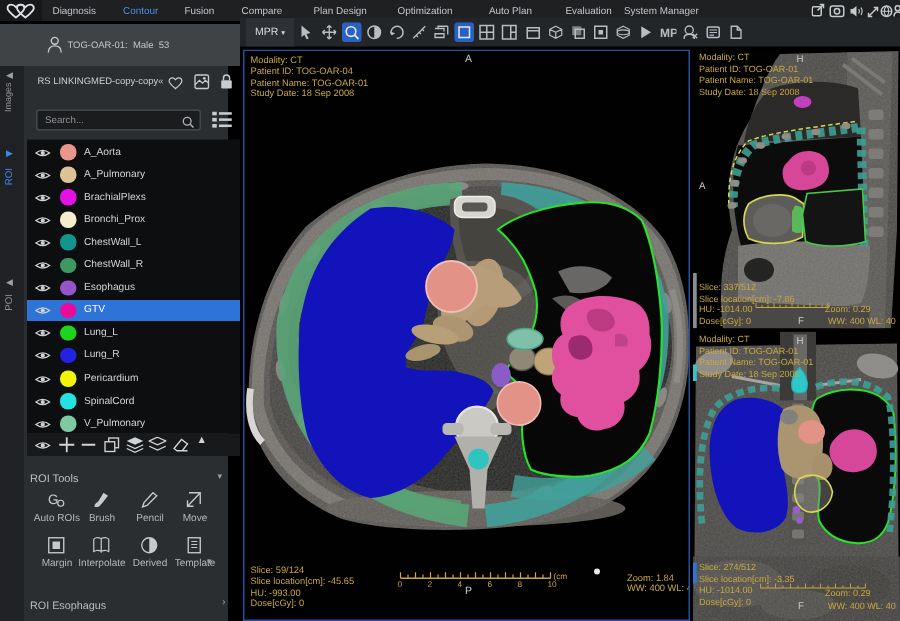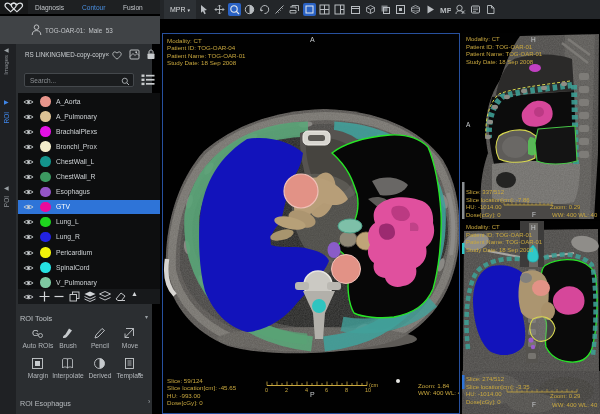--- a/index.html
+++ b/index.html
@@ -37,21 +37,21 @@
       <path d="M55 9 C55 6.8 56 6 57.5 6 C59 6 60 6.8 60 9" fill="none" stroke="#c6cacd"></path>
 </svg>
 </div>
 <div class="abs" style="left:0;top:16px;width:160px;height:28px;background:#404346;">
 <svg class="abs" style="left:31px;top:8px" width="11" height="12" viewBox="0 0 11 12">
 <circle cx="5.5" cy="3.2" r="2.3" fill="none" stroke="#c9ccce" stroke-width="0.9"></circle>
 <path d="M1.2 11 C1.2 7.8 3 6.6 5.5 6.6 C8 6.6 9.8 7.8 9.8 11" fill="none" stroke="#c9ccce" stroke-width="0.9"></path>
 </svg>
 <div class="abs" style="left:45px;top:10.5px;font-size:6.3px;color:#c3c6c9;white-space:nowrap;">TOG-OAR-01:&nbsp;&nbsp;Male&nbsp;&nbsp;53</div>
 </div>
-<div class="abs" style="left:160px;top:0;width:440px;height:19px;background:#232629;">
+<div class="abs" style="left:160px;top:12px;width:440px;height:19px;background:#232629;">
 <div class="abs" style="left:4px;top:0;width:32px;height:19px;background:#2d3135;color:#d8dbde;font-size:7px;line-height:19px;text-align:center;">MPR <span style="font-size:5px;">▾</span></div>
 <svg class="abs" style="left:38.5px;top:4px" width="11" height="11" viewBox="0 0 11 11">
       <path d="M2 1 L8 6 L5.3 6.6 L6.8 9.6 L5.4 10.2 L3.9 7.2 L2 8.8 Z" fill="#b9bdc1"></path>
     </svg>
     <svg class="abs" style="left:53.6px;top:4px" width="11" height="11" viewBox="0 0 11 11">
       <path d="M5.5 1 V10 M1 5.5 H10 M5.5 1 L4 2.5 M5.5 1 L7 2.5 M5.5 10 L4 8.5 M5.5 10 L7 8.5 M1 5.5 L2.5 4 M1 5.5 L2.5 7 M10 5.5 L8.5 4 M10 5.5 L8.5 7" stroke="#b9bdc1" fill="none" stroke-width="0.9"></path>
     </svg>
     <div class="abs" style="left:67.7px;top:3px;width:13px;height:13px;background:#2a62c4;border-radius:2px;"></div>
     <svg class="abs" style="left:68.7px;top:4px" width="11" height="11" viewBox="0 0 11 11">
       <circle cx="5" cy="5" r="3.2" fill="none" stroke="#e6e9ec" stroke-width="1.1"></circle>

